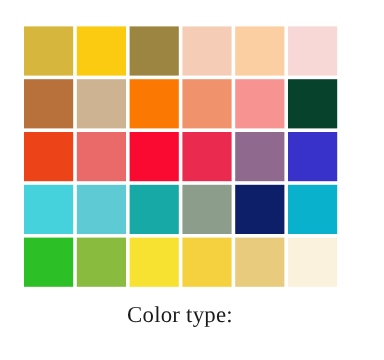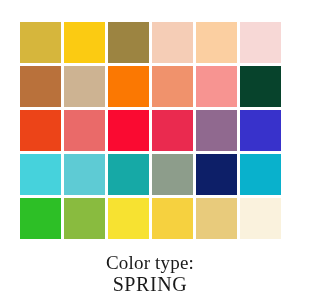--- a/index.html
+++ b/index.html
@@ -93,16 +93,15 @@
       <span class="swatch" style="background: rgb(45, 191, 38);"></span>
       <span class="swatch" style="background: rgb(137, 187, 63);"></span>
       <span class="swatch" style="background: rgb(247, 226, 49);"></span>
       <span class="swatch" style="background: rgb(246, 209, 63);"></span>
       <span class="swatch" style="background: rgb(232, 203, 124);"></span>
       <span class="swatch" style="background: rgb(250, 242, 221);"></span>
     </div>
 
   <div id="caption" style="color: rgb(26, 26, 26);">
     <span class="line1">Color type:</span>
-    <span class="line2">SPRING</span>
   </div>
 
 </div>
 
 </body></html>

